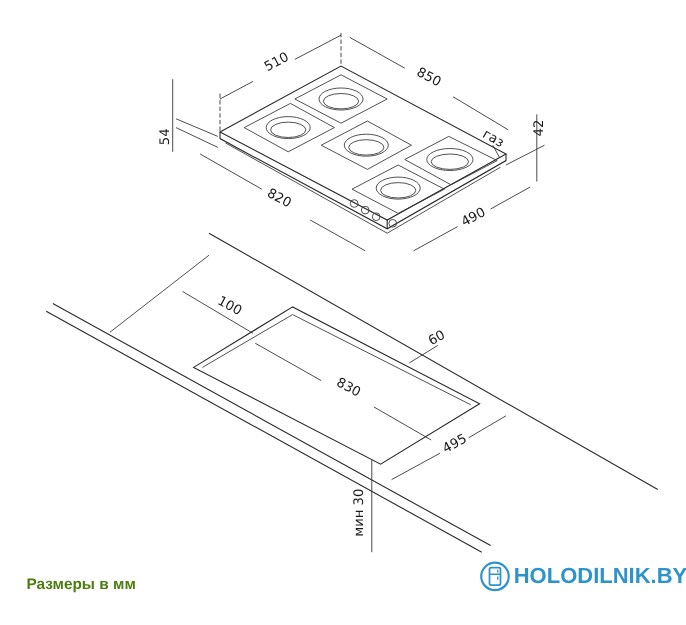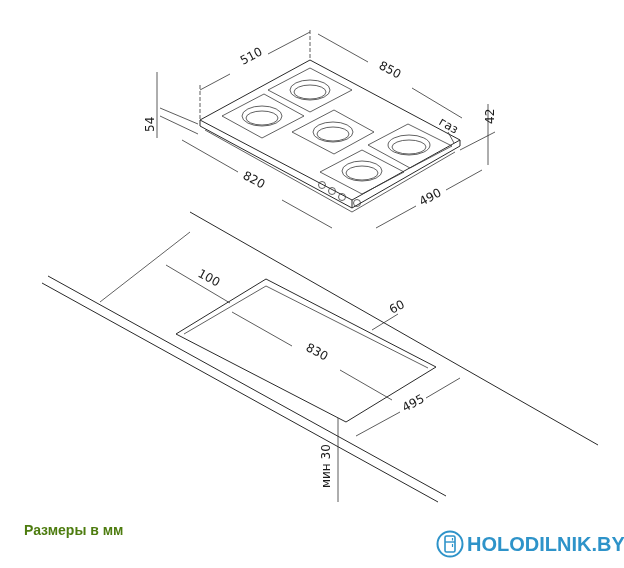--- a/index.html
+++ b/index.html
@@ -3,21 +3,21 @@
   <meta charset="utf-8">
   <style>
     html, body { margin: 0; padding: 0; background: #ffffff; }
     body { width: 624px; height: 568px; position: relative; overflow: hidden; font-family: "DejaVu Sans", sans-serif; }
     #drawing { position: absolute; left: 0; top: 0; }
     .ln { stroke: #2a2a2a; stroke-width: 1; fill: none; }
     .thin { stroke: #3a3a3a; stroke-width: 0.8; fill: none; }
     .dim { stroke: #333; stroke-width: 0.8; fill: none; }
     .dimtxt { font-family: "DejaVu Sans", sans-serif; font-size: 12px; fill: #1a1a1a; }
     .caption { position: absolute; left: 24px; top: 522px; font-family: "Liberation Sans", sans-serif; font-size: 14px; color: #4d7c0f; font-weight: bold; }
-    .logo { position: absolute; left: 436px; top: 530px; display: flex; align-items: center; gap: 3px; }
+    .logo { position: absolute; left: 436px; top: 510px; display: flex; align-items: center; gap: 3px; }
     .logo-text { font-family: "Liberation Sans", sans-serif; font-weight: bold; font-size: 20px; color: #2e93c9; letter-spacing: 0px; }
   </style>
 </head>
 <body>
 
 <svg id="drawing" width="624" height="568" viewBox="0 0 624 568">
 
   <g>
 
     <polygon class="ln" points="200,120 310,60 460,140 352,200"></polygon>

